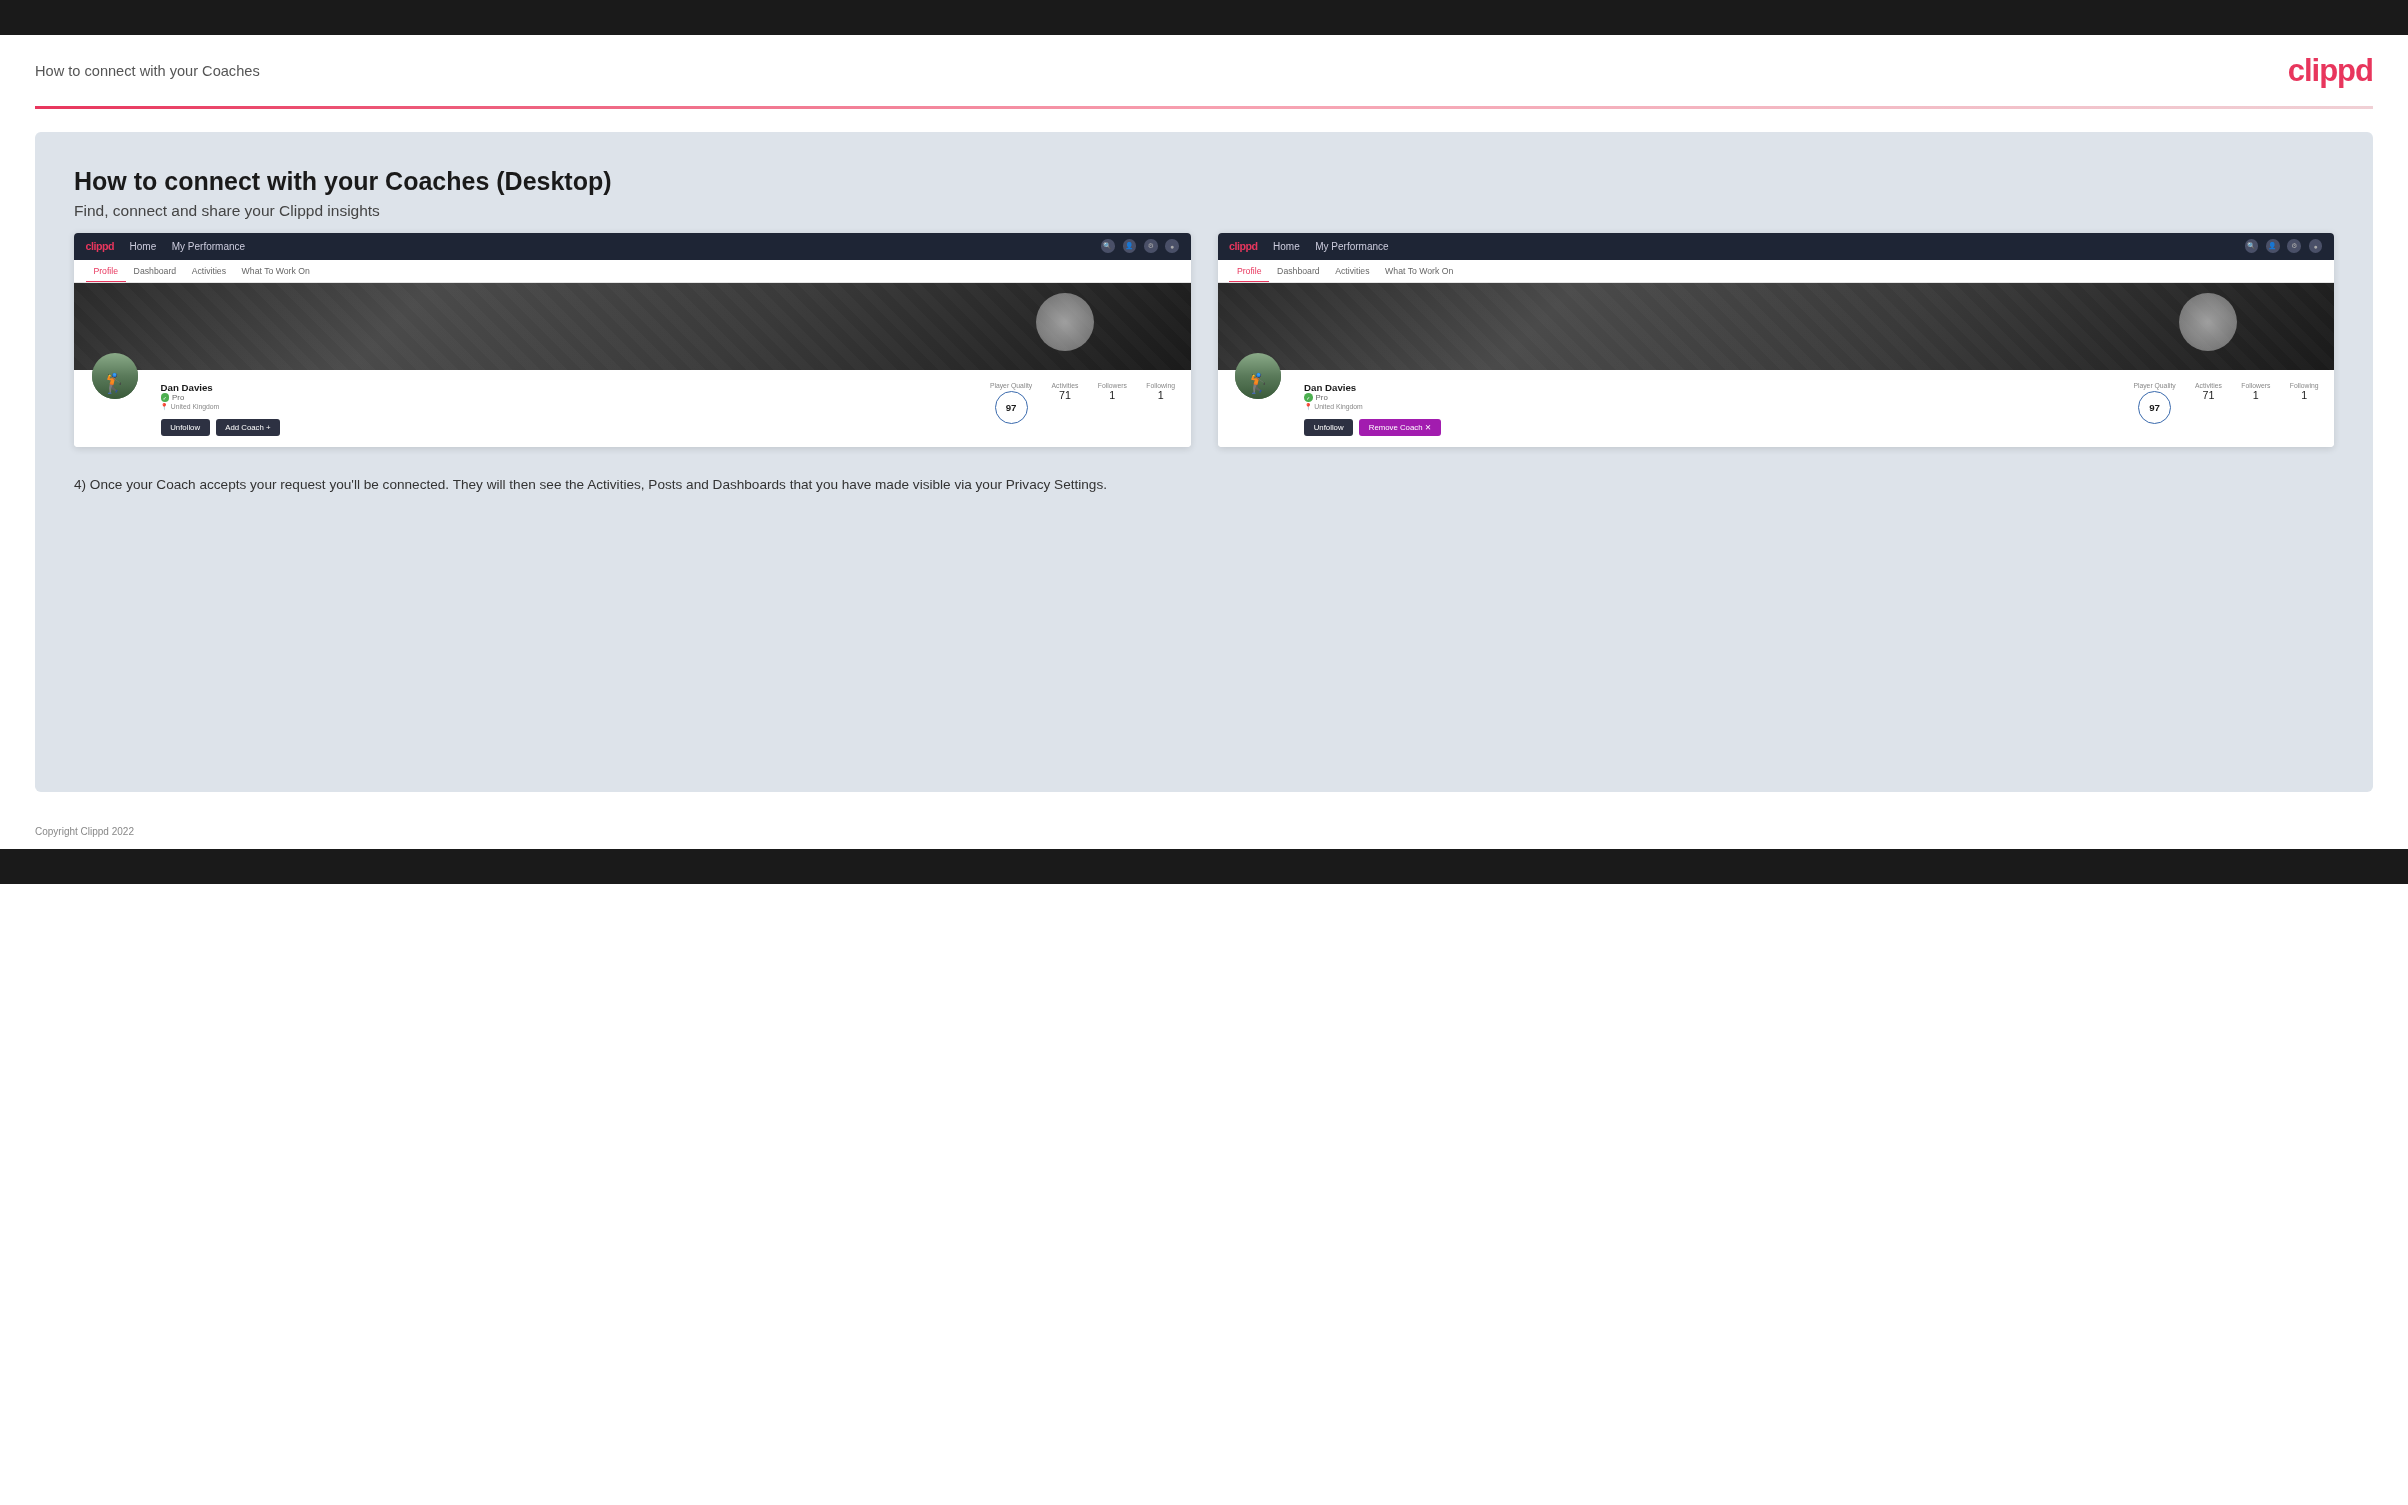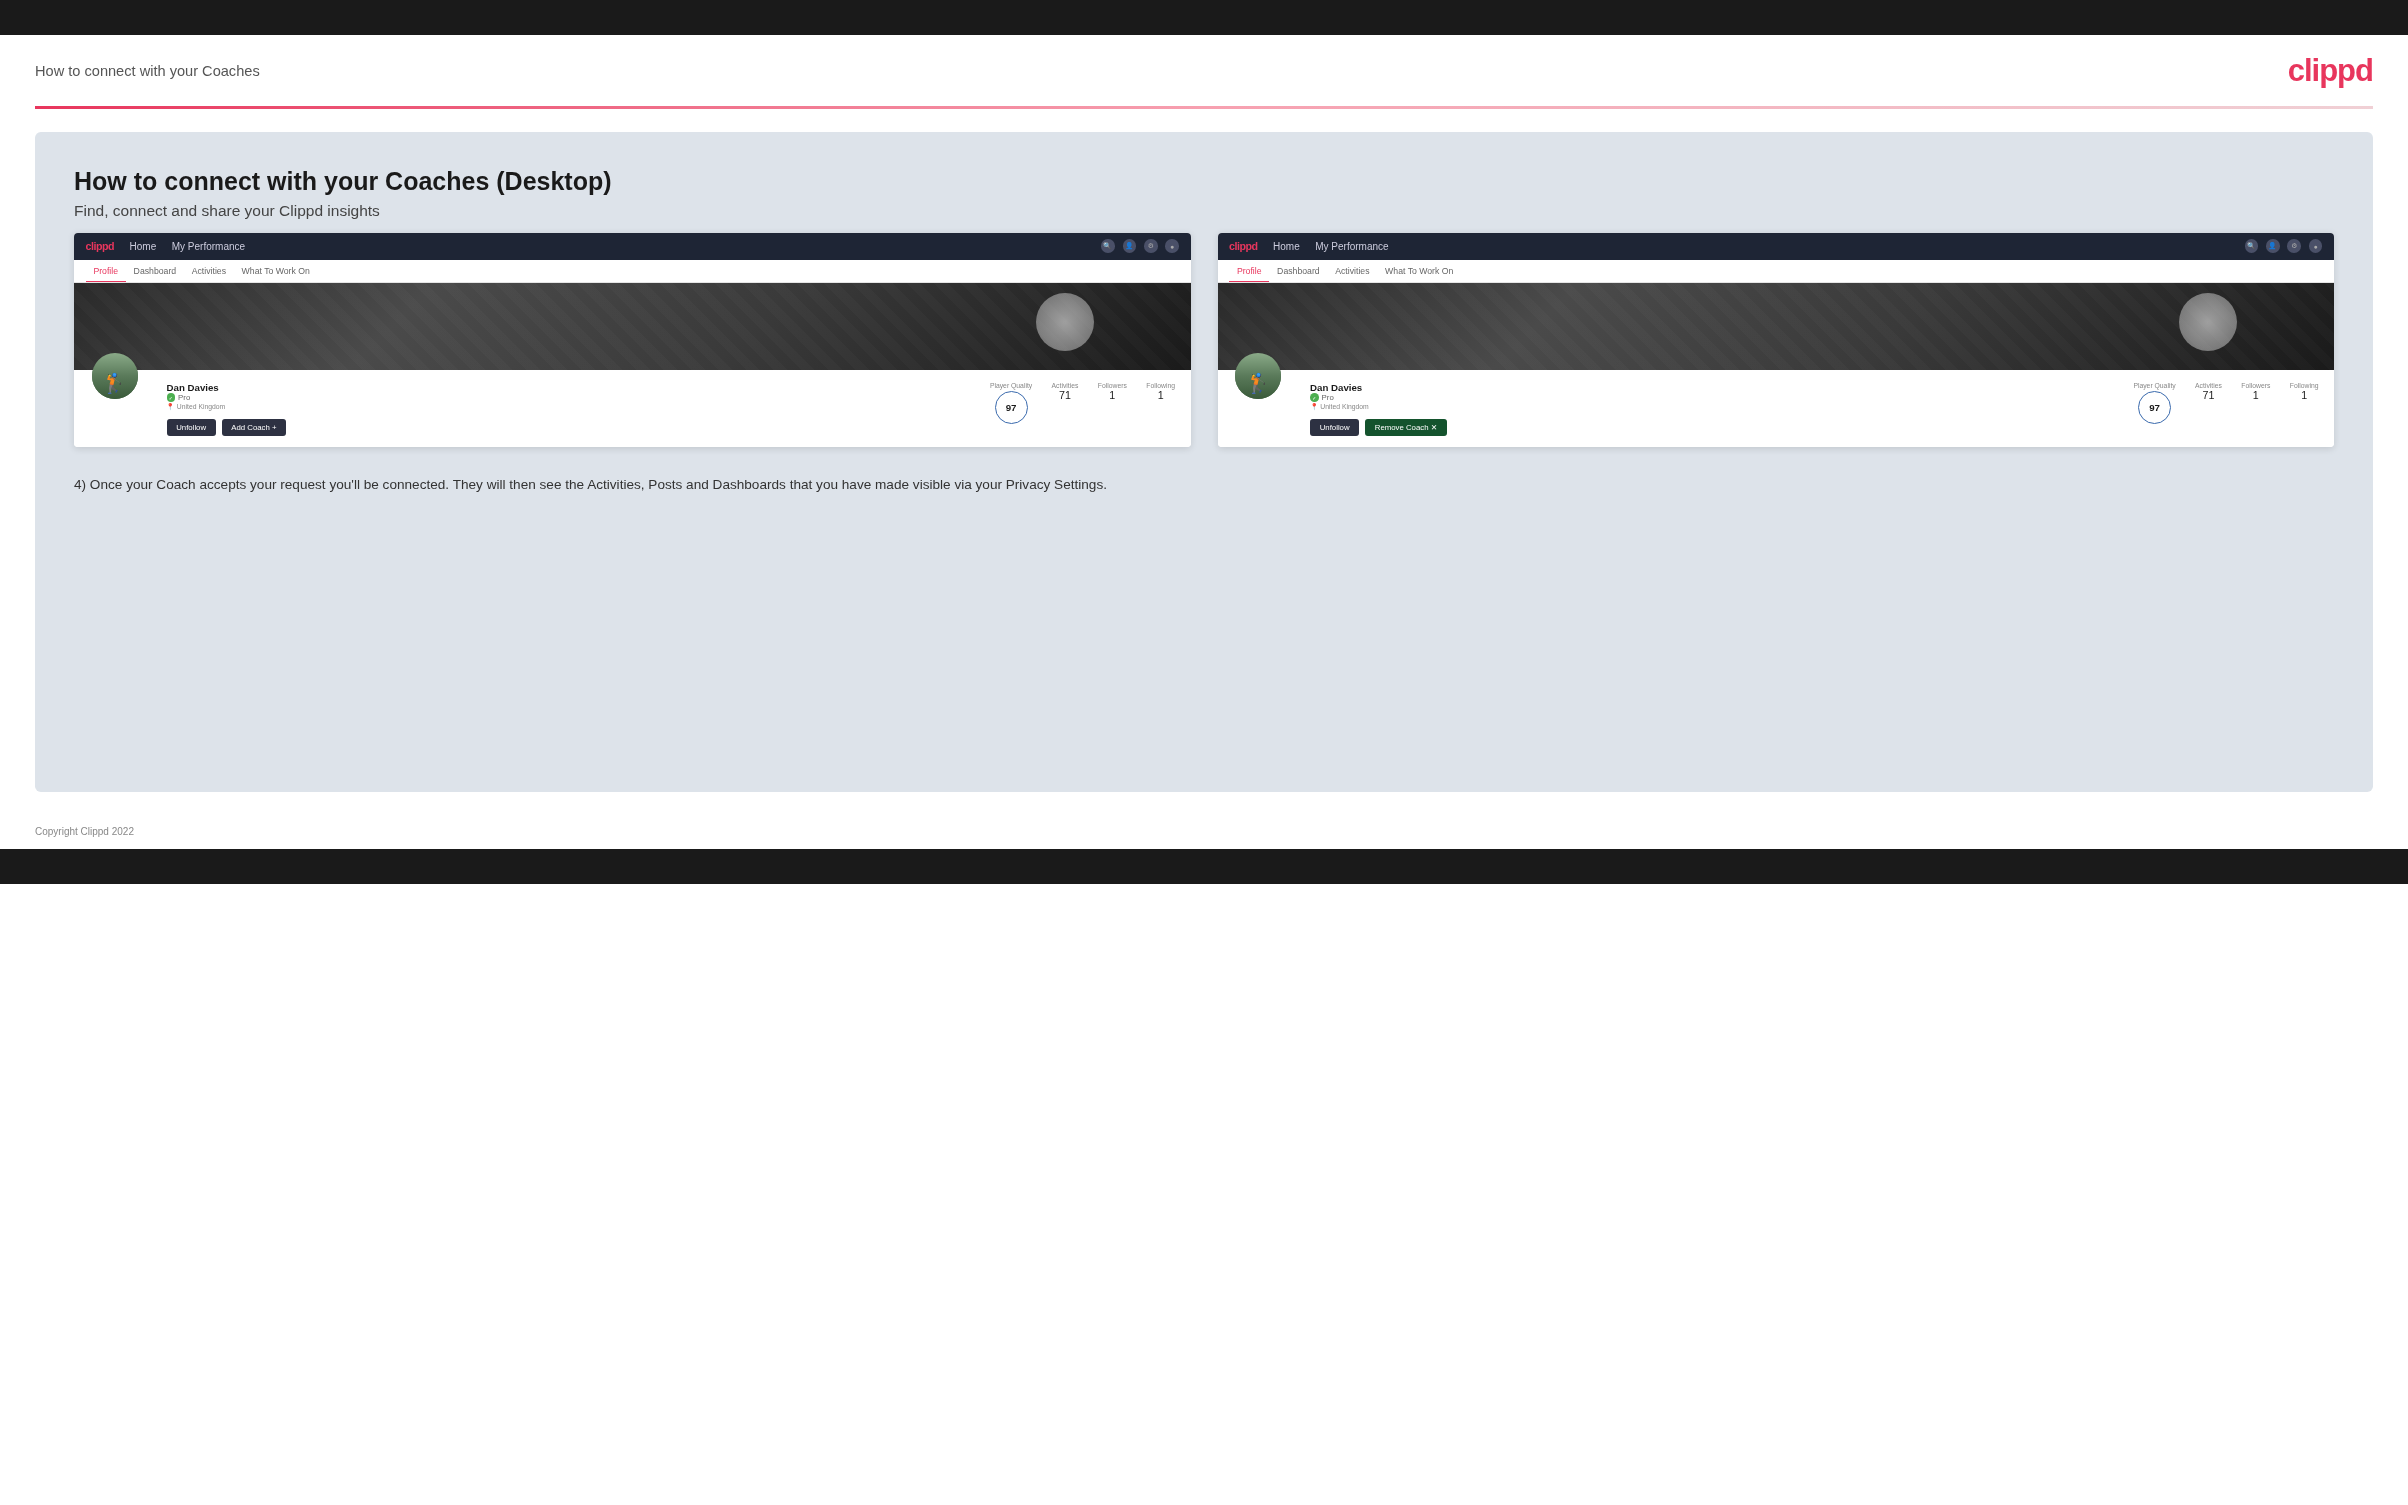--- a/index.html
+++ b/index.html
@@ -168,21 +168,21 @@
         rgba(255,255,255,0.02) 19.4px
       );
     }
 
     
     .mini-profile-section {
       background: #fff;
       padding: 7.8px 15.5px 11.6px 15.5px;
       display: flex;
       align-items: flex-start;
-      gap: 27px;
+      gap: 21px;
     }
     .mini-avatar-wrap {
       margin-top: -27px;
       flex-shrink: 0;
     }
     .mini-avatar {
       width: 50px;
       height: 50px;
       border-radius: 50%;
       border: 2.9px solid #fff;
@@ -295,21 +295,21 @@
       border: none;
       border-radius: 2.9px;
       padding: 3.9px 9.7px;
       font-size: 7.8px;
       cursor: pointer;
       display: flex;
       align-items: center;
       gap: 2.9px;
     }
     .mini-btn-remove {
-      background: #14532d;
+      background: #a21caf;
       color: #fff;
       border: none;
       border-radius: 2.9px;
       padding: 3.9px 9.7px;
       font-size: 7.8px;
       cursor: pointer;
       display: flex;
       align-items: center;
       gap: 2.9px;
     }

